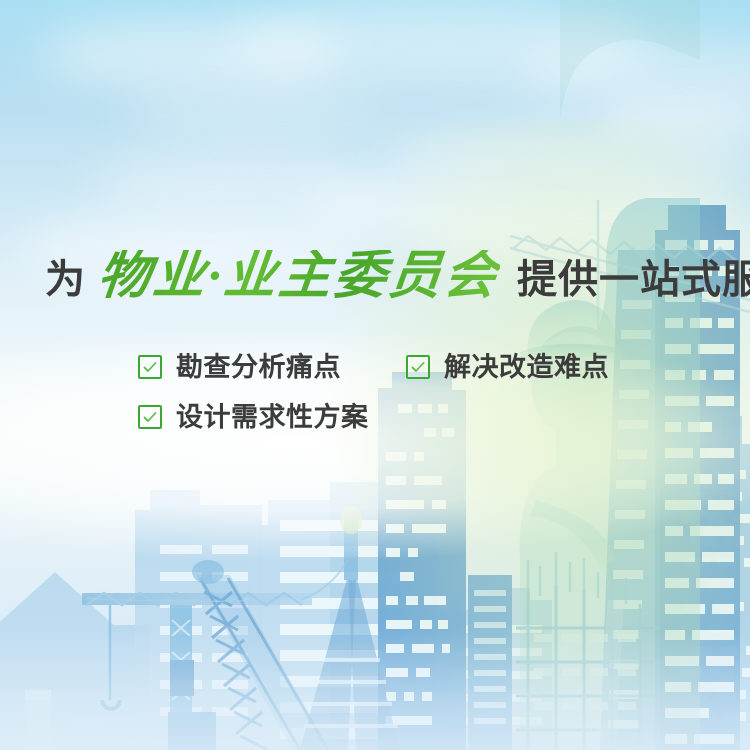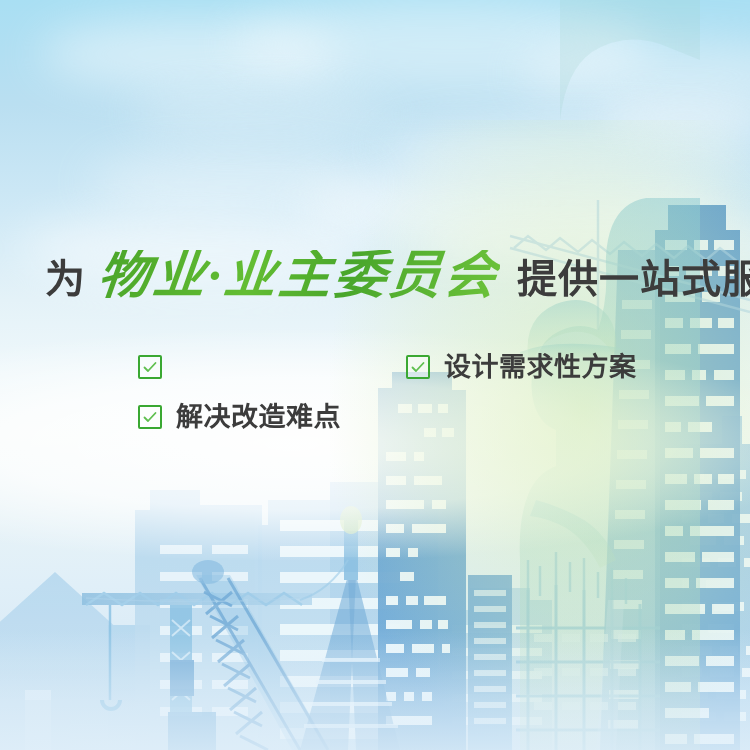--- a/index.html
+++ b/index.html
@@ -517,36 +517,37 @@
   </div>
 
   <div class="features">
 
     <div class="feature">
       <span class="chk">
         <svg width="16" height="16" viewBox="0 0 16 16" aria-hidden="true">
           <polyline points="2.5,8.5 6,12 13.5,4" fill="none" stroke="#5fbf4f" stroke-width="1.8" stroke-linecap="round" stroke-linejoin="round"></polyline>
         </svg>
       </span>
+      <span class="feature-label">勘查分析痛点</span>
+    </div>
+
+    <div class="feature">
+      <span class="chk">
+        <svg width="16" height="16" viewBox="0 0 16 16" aria-hidden="true">
+          <polyline points="2.5,8.5 6,12 13.5,4" fill="none" stroke="#5fbf4f" stroke-width="1.8" stroke-linecap="round" stroke-linejoin="round"></polyline>
+        </svg>
+      </span>
+      <span class="feature-label">解决改造难点</span>
     </div>
 
     <div class="feature">
       <span class="chk">
         <svg width="16" height="16" viewBox="0 0 16 16" aria-hidden="true">
           <polyline points="2.5,8.5 6,12 13.5,4" fill="none" stroke="#5fbf4f" stroke-width="1.8" stroke-linecap="round" stroke-linejoin="round"></polyline>
         </svg>
       </span>
       <span class="feature-label">设计需求性方案</span>
     </div>
 
-    <div class="feature">
-      <span class="chk">
-        <svg width="16" height="16" viewBox="0 0 16 16" aria-hidden="true">
-          <polyline points="2.5,8.5 6,12 13.5,4" fill="none" stroke="#5fbf4f" stroke-width="1.8" stroke-linecap="round" stroke-linejoin="round"></polyline>
-        </svg>
-      </span>
-      <span class="feature-label">解决改造难点</span>
-    </div>
-
 
   </div>
 
 </div>
 
 </body></html>

